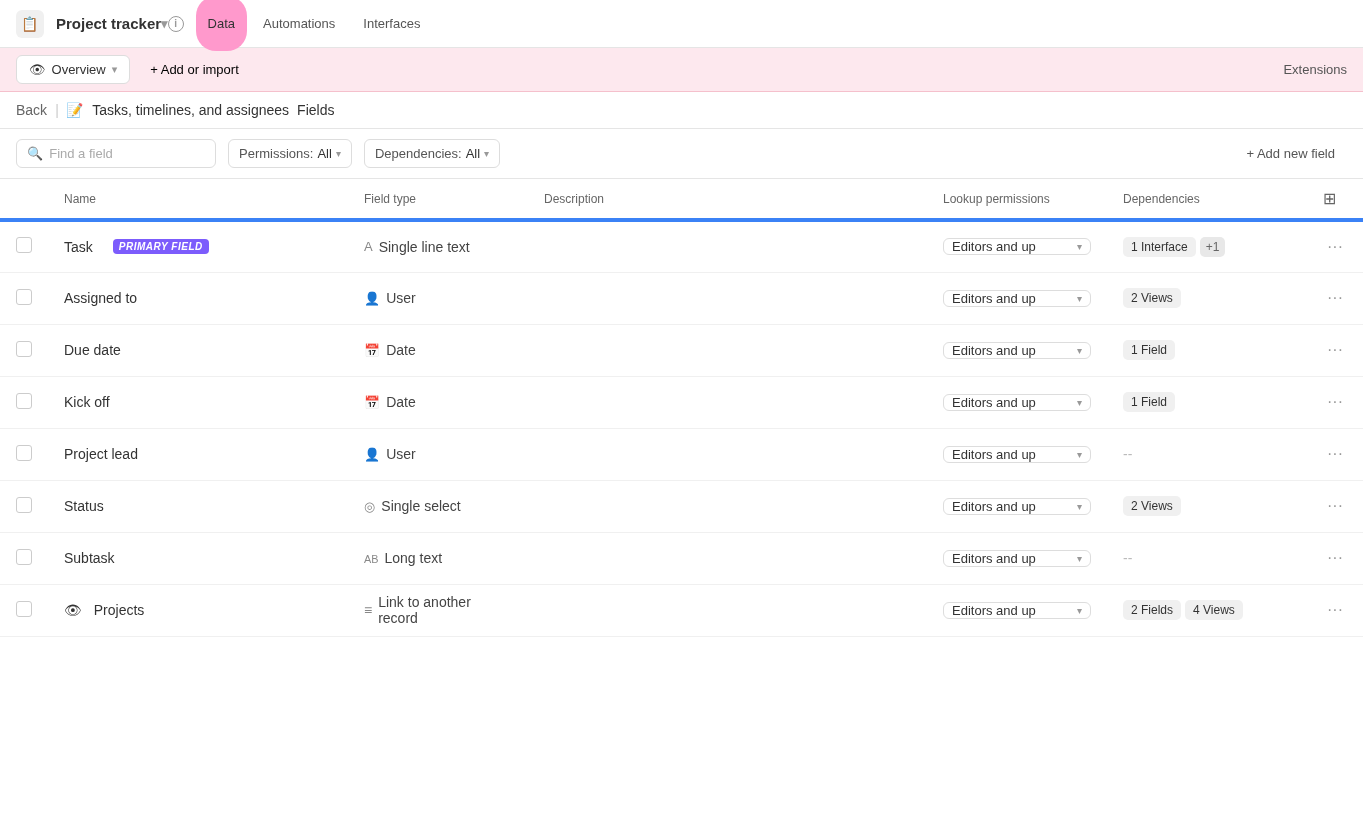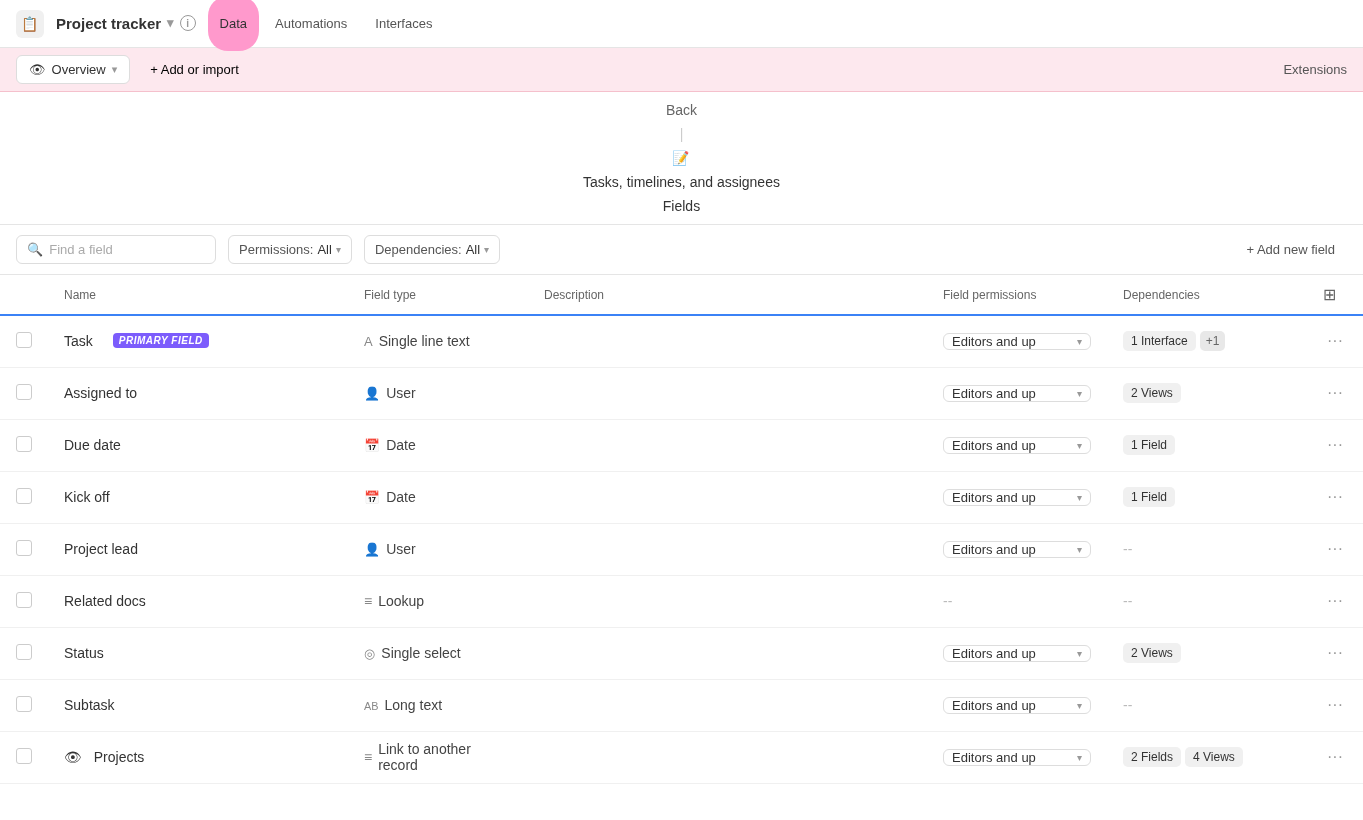--- a/index.html
+++ b/index.html
@@ -18,21 +18,21 @@
     .app-icon {
       width: 28px; height: 28px;
       background: #f0f0f0;
       border-radius: 6px;
       display: flex; align-items: center; justify-content: center;
       font-size: 14px;
     }
     .app-title {
       font-weight: 600;
       font-size: 15px;
-      display: flex; align-items: flex-start; gap: 6px;
+      display: flex; align-items: center; 
     }
     .info-icon {
       width: 16px; height: 16px;
       border-radius: 50%;
       border: 1px solid #999;
       display: flex; align-items: center; justify-content: center;
       font-size: 10px;
       color: #999;
       cursor: pointer;
     }
@@ -92,21 +92,20 @@
     }
 
     
     .breadcrumb-bar {
       display: flex;
       align-items: center;
       padding: 10px 16px;
       border-bottom: 1px solid #e5e5e5;
       gap: 8px;
       font-size: 14px;
-      flex-direction: column;
     }
     .back-link {
       color: #666;
       cursor: pointer;
       font-size: 14px;
       text-decoration: none;
     }
     .breadcrumb-sep {
       color: #ccc;
     }
@@ -156,21 +155,21 @@
     .fields-table {
       width: 100%;
       border-collapse: collapse;
     }
     .fields-table th {
       text-align: left;
       padding: 10px 16px;
       font-size: 12px;
       font-weight: 500;
       color: #666;
-      border-bottom: 2px solid #3b82f6;
+      border-bottom: 4px solid #3b82f6;
       background: #fff;
     }
     .fields-table td {
       padding: 0 16px;
       border-bottom: 1px solid #f0f0f0;
       height: 52px;
       vertical-align: middle;
       font-size: 14px;
     }
     .col-check { width: 36px; }
@@ -324,21 +323,21 @@
 </div>
 
 <div class="table-scroll">
   <table class="fields-table">
     <thead>
       <tr>
         <th class="col-check"></th>
         <th class="col-name">Name</th>
         <th class="col-type">Field type</th>
         <th class="col-desc">Description</th>
-        <th class="col-perms">Field permissions</th>
+        <th class="col-perms">Lookup permissions</th>
         <th class="col-deps">Dependencies</th>
         <th class="col-actions">
           <span class="col-settings-icon">⊞</span>
         </th>
       </tr>
     </thead>
     <tbody id="table-body">
     <tr>
           <td class="col-check"><span class="checkbox"></span></td>
           <td class="col-name">
@@ -452,38 +451,20 @@
               <span class="chevron">▾</span>
             </div>
           </td>
           <td class="col-deps"><span class="dash-text">--</span></td>
           <td class="col-actions"><button class="more-btn">···</button></td>
         </tr>
         <tr>
           <td class="col-check"><span class="checkbox"></span></td>
           <td class="col-name">
             <div class="name-cell">
-              <span>Related docs</span>
-            </div>
-          </td>
-          <td class="col-type">
-            <div class="field-type">
-              <span class="type-icon"><span style="font-size:14px;">≡</span></span>
-              <span>Lookup</span>
-            </div>
-          </td>
-          <td class="col-desc"></td>
-          <td class="col-perms"><span class="dash-text">--</span></td>
-          <td class="col-deps"><span class="dash-text">--</span></td>
-          <td class="col-actions"><button class="more-btn">···</button></td>
-        </tr>
-        <tr>
-          <td class="col-check"><span class="checkbox"></span></td>
-          <td class="col-name">
-            <div class="name-cell">
               <span>Status</span>
             </div>
           </td>
           <td class="col-type">
             <div class="field-type">
               <span class="type-icon">◎</span>
               <span>Single select</span>
             </div>
           </td>
           <td class="col-desc"></td>

